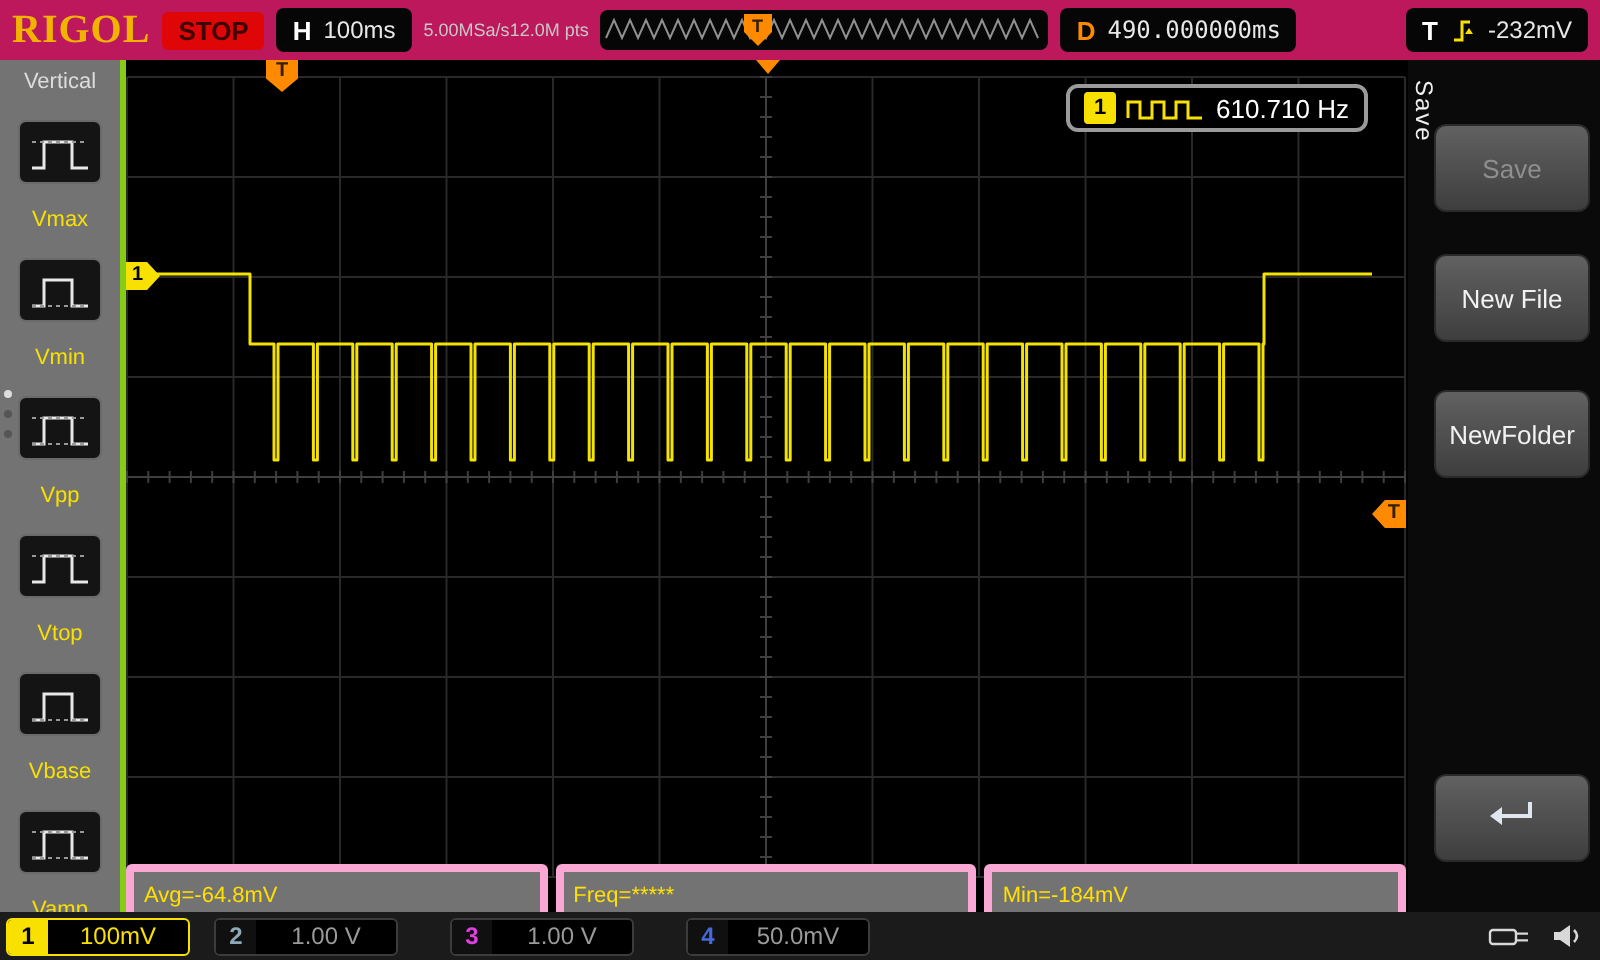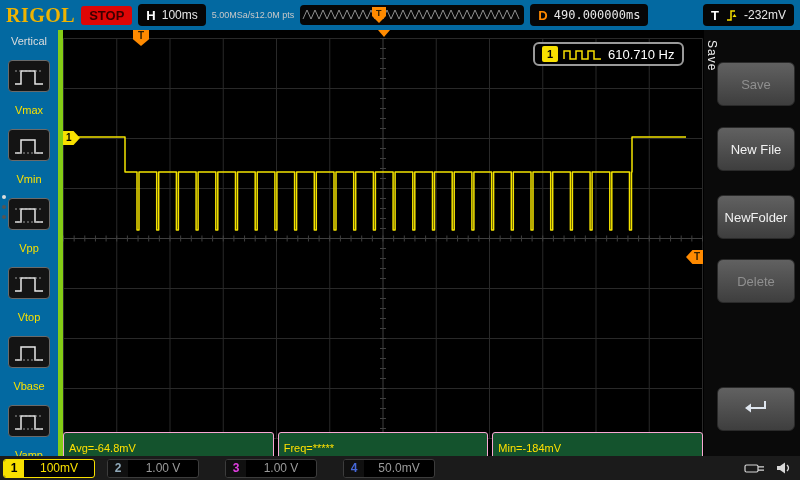--- a/index.html
+++ b/index.html
@@ -1,34 +1,34 @@
 <!DOCTYPE html>
 <html><head>
 <meta charset="utf-8">
 <style>
   *{margin:0;padding:0;box-sizing:border-box}
   body{background:#222;font-family:"Liberation Sans",sans-serif}
   #screen{position:relative;width:800px;height:480px;background:#000;overflow:hidden}
 
   
-  .topbar{position:absolute;left:0;top:0;width:800px;height:30px;background:#0369a1;
+  .topbar{position:absolute;left:0;top:0;width:800px;height:30px;background:#be185d;
           display:flex;align-items:center;gap:6px;padding:0 6px}
   .logo{color:#efb300;font-size:20px;font-weight:bold;letter-spacing:.5px;font-family:"Liberation Serif",serif}
   .stop{background:#de0606;color:#3c0000;font-weight:bold;font-size:13px;padding:2px 8px;border-radius:3px;cursor:pointer}
   .pill{background:#060606;border-radius:4px;height:22px;display:flex;align-items:center;padding:0 8px;gap:6px}
   .hl,.tl{color:#fff;font-weight:bold;font-size:13px}
   .dl{color:#ff8a00;font-weight:bold;font-size:13px}
   .hv,.tv{color:#e8e8e8;font-size:12px}
   .dv{color:#e8e8e8;font-size:12px;font-family:"DejaVu Sans Mono",monospace}
   .acq{display:flex;justify-content:flex-end;font-size:9px;color:#c8c8c8;line-height:10px}
   .pos-box{background:#060606;border-radius:4px;height:20px;width:224px;overflow:hidden;cursor:pointer}
   .tgroup{margin-left:auto}
 
   
-  .sidebar{position:absolute;left:0;top:30px;width:63px;height:426px;background:#0369a1;border-right:5px solid #84cc16}
+  .sidebar{position:absolute;left:0;top:30px;width:63px;height:426px;background:#737373;border-right:3px solid #84cc16}
   .sb-title{color:#ddd;font-size:11px;text-align:center;padding-top:5px}
   .v-item{width:48px;margin:13px auto 0;text-align:center;cursor:pointer}
   .v-icon{width:42px;height:32px;margin:0 auto;background:#141414;border:1px solid #6a6a6a;border-radius:4px;
           display:flex;align-items:center;justify-content:center}
   .v-label{color:#f8e000;font-size:11px;margin-top:12px}
   .dots{position:absolute;left:2px;top:165px;display:flex;flex-direction:column;gap:6px}
   .dots i{width:4px;height:4px;border-radius:50%;background:#555}
   .dots i.on{background:#ddd}
 
   
@@ -52,21 +52,21 @@
 
   
   .rmenu{position:absolute;left:704px;top:30px;width:96px;height:426px;background:#0a0a0a}
   .rtab{position:absolute;left:1px;top:10px;color:#eee;font-size:12px;writing-mode:vertical-rl;letter-spacing:1px}
   .rbtn{position:absolute;left:13px;width:78px;height:44px;border:1px solid #2a2a2a;border-radius:6px;
         background:linear-gradient(#616161,#3e3e3e);color:#f2f2f2;font-size:13px;font-family:inherit;cursor:pointer}
   .rbtn.disabled{color:#8f8f8f}
 
   
   .measure-bar{position:absolute;left:63px;top:440px;width:640px;height:16px;display:flex;gap:4px;align-items:center}
-  .mbox{flex:1;height:32px;background:#14532d;border:1px solid #f9a8d4;border-radius:3px;color:#ffe000;font-size:11px;
+  .mbox{flex:1;height:32px;background:#737373;border:4px solid #f9a8d4;border-radius:3px;color:#ffe000;font-size:11px;
         display:flex;align-items:center;padding-left:5px;white-space:nowrap;overflow:hidden}
   .chan-bar{position:absolute;left:0;top:456px;width:800px;height:24px;background:#1b1b1b;display:flex;align-items:center}
   .ch-box{height:19px;width:92px;border-radius:3px;display:flex;overflow:hidden;background:#000;cursor:pointer}
   .ch-badge{width:20px;display:flex;align-items:center;justify-content:center;font-size:12px;font-weight:bold}
   .ch-scale{flex:1;display:flex;align-items:center;justify-content:center;font-size:12px}
   .bar-icons{margin-left:auto;margin-right:8px;display:flex;gap:10px;align-items:center}
 </style>
 </head>
 <body>
 
@@ -323,23 +323,20 @@
     <div class="rtab">Save</div>
     <button class="rbtn disabled" style="top:32px">
       <span>Save</span>
     </button>
     <button class="rbtn" style="top:97px">
       <span>New File</span>
     </button>
     <button class="rbtn" style="top:165px">
       <span>NewFolder</span>
     </button>
-    <button class="rbtn disabled" style="top:229px">
-      <span>Delete</span>
-    </button>
     <button class="rbtn" style="top:357px">
       <svg width="30" height="20" viewBox="0 0 30 20">
         <path d="M24 3 v7 H9" fill="none" stroke="#dfe6ef" stroke-width="2"></path>
         <path d="M10 5.5 L4 10 l6 4.5 z" fill="#dfe6ef"></path>
       </svg>
     </button>
   </div>
 
   <div class="measure-bar">
     <div class="mbox">Avg=-64.8mV</div>

